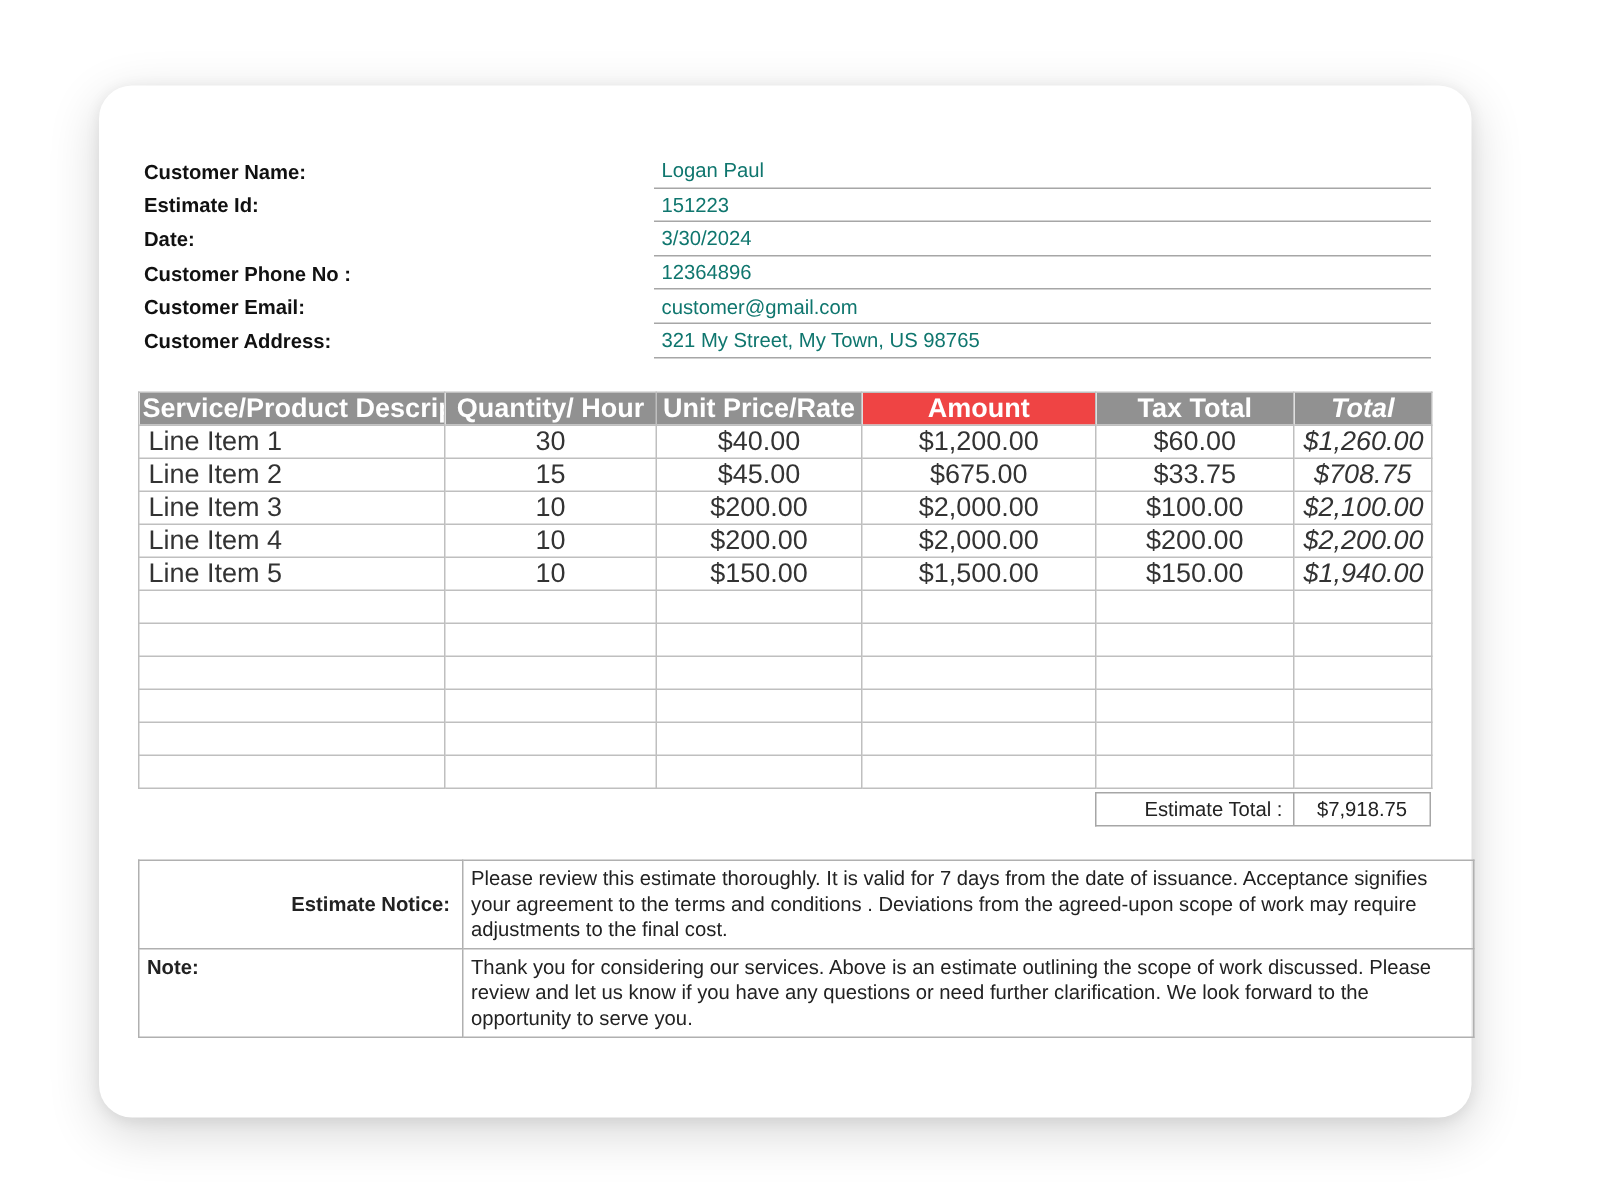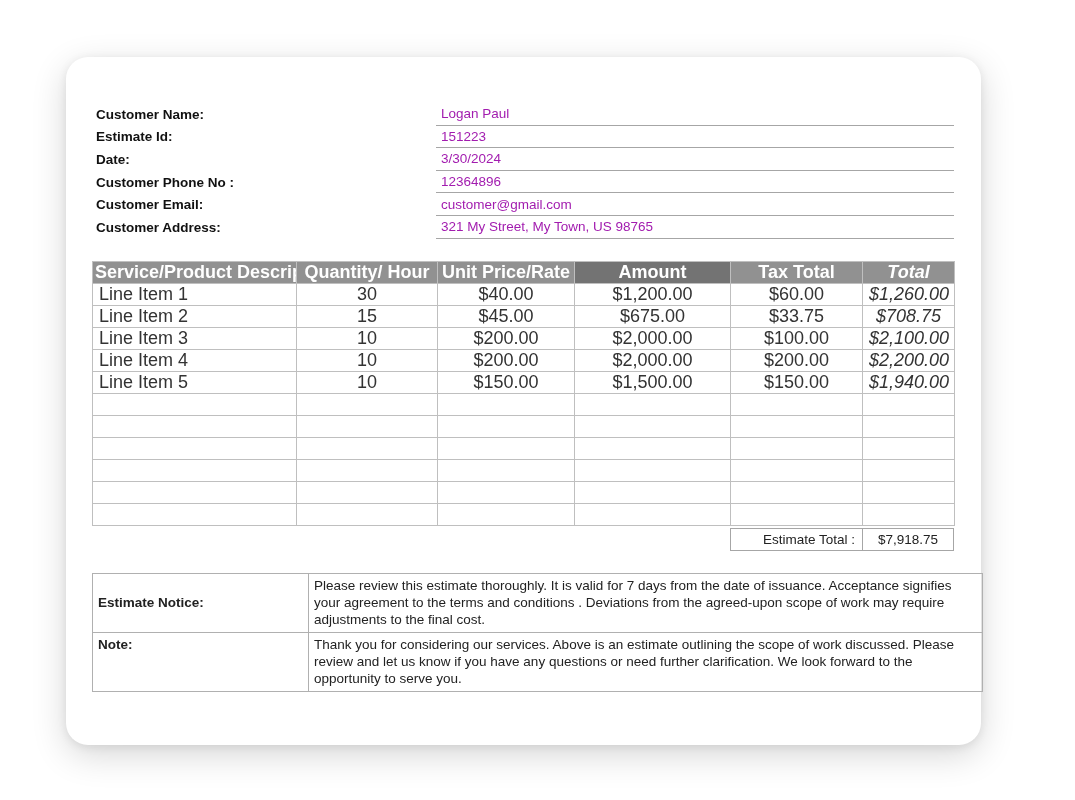--- a/index.html
+++ b/index.html
@@ -15,21 +15,21 @@
     box-shadow: 0 10px 35px rgba(0,0,0,0.16), 0 2px 10px rgba(0,0,0,0.08);
     padding: 46px 27px 0 26px;
   }
   
   .cust-row { display: flex; align-items: stretch; height: 22.6px; }
   .cust-label {
     width: 340px; margin-left: 4px; font-weight: bold; font-size: 13.5px;
     color: #111; display: flex; align-items: center;
   }
   .cust-value {
-    flex: 1; font-size: 13.5px; color: #a21caf;
+    flex: 1; font-size: 13.5px; color: #0f766e;
     border-bottom: 1px solid #a6a6a6;
     display: flex; align-items: center; padding-left: 5px;
     white-space: nowrap; overflow: hidden;
   }
   
   table.items {
     border-collapse: collapse; table-layout: fixed;
     width: 862px; margin-top: 22px; font-size: 18px;
   }
   table.items th, table.items td {
@@ -54,21 +54,21 @@
   table.notices {
     border-collapse: collapse; table-layout: fixed;
     width: 862px; margin-top: 22px; font-size: 13.5px;
   }
   table.notices td {
     border: 1px solid #b0b0b0; padding: 3px 8px 4px 5px;
     line-height: 17px; color: #222;
   }
   td.notice-label { font-weight: bold; color: #111; width: 202px; }
   td.notice-text { width: 660px; padding-left: 8px; }
-  tr.valign-middle td.notice-label { vertical-align: middle; }
+  tr.valign-middle td.notice-label { vertical-align: middle; text-align: right; }
   tr.valign-top td.notice-label { vertical-align: top; }
 </style>
 </head>
 <body>
 
 <div class="card">
 
   <section class="customer-info">
       <div class="cust-row">
         <div class="cust-label">Customer Name:</div>
@@ -103,21 +103,21 @@
         <col class="c2">
         <col class="c3">
         <col class="c4">
         <col class="c5">
     </colgroup>
     <thead>
       <tr>
           <th class="c0" style="background: rgb(145, 145, 145); color: rgb(255, 255, 255);">Service/Product Description</th>
           <th class="c1" style="background: rgb(145, 145, 145); color: rgb(255, 255, 255);">Quantity/ Hour</th>
           <th class="c2" style="background: rgb(145, 145, 145); color: rgb(255, 255, 255);">Unit Price/Rate</th>
-          <th class="c3" style="background: #737373; color: rgb(255, 255, 255);">Amount</th>
+          <th class="c3" style="background: #ef4444; color: rgb(255, 255, 255);">Amount</th>
           <th class="c4" style="background: rgb(145, 145, 145); color: rgb(255, 255, 255);">Tax Total</th>
           <th class="c5" style="background: rgb(145, 145, 145); color: rgb(255, 255, 255);">Total</th>
         </tr>
     </thead>
     <tbody>
         <tr>
           <td class="c0">Line Item 1</td>
           <td class="c1">30</td>
           <td class="c2">$40.00</td>
           <td class="c3">$1,200.00</td>

